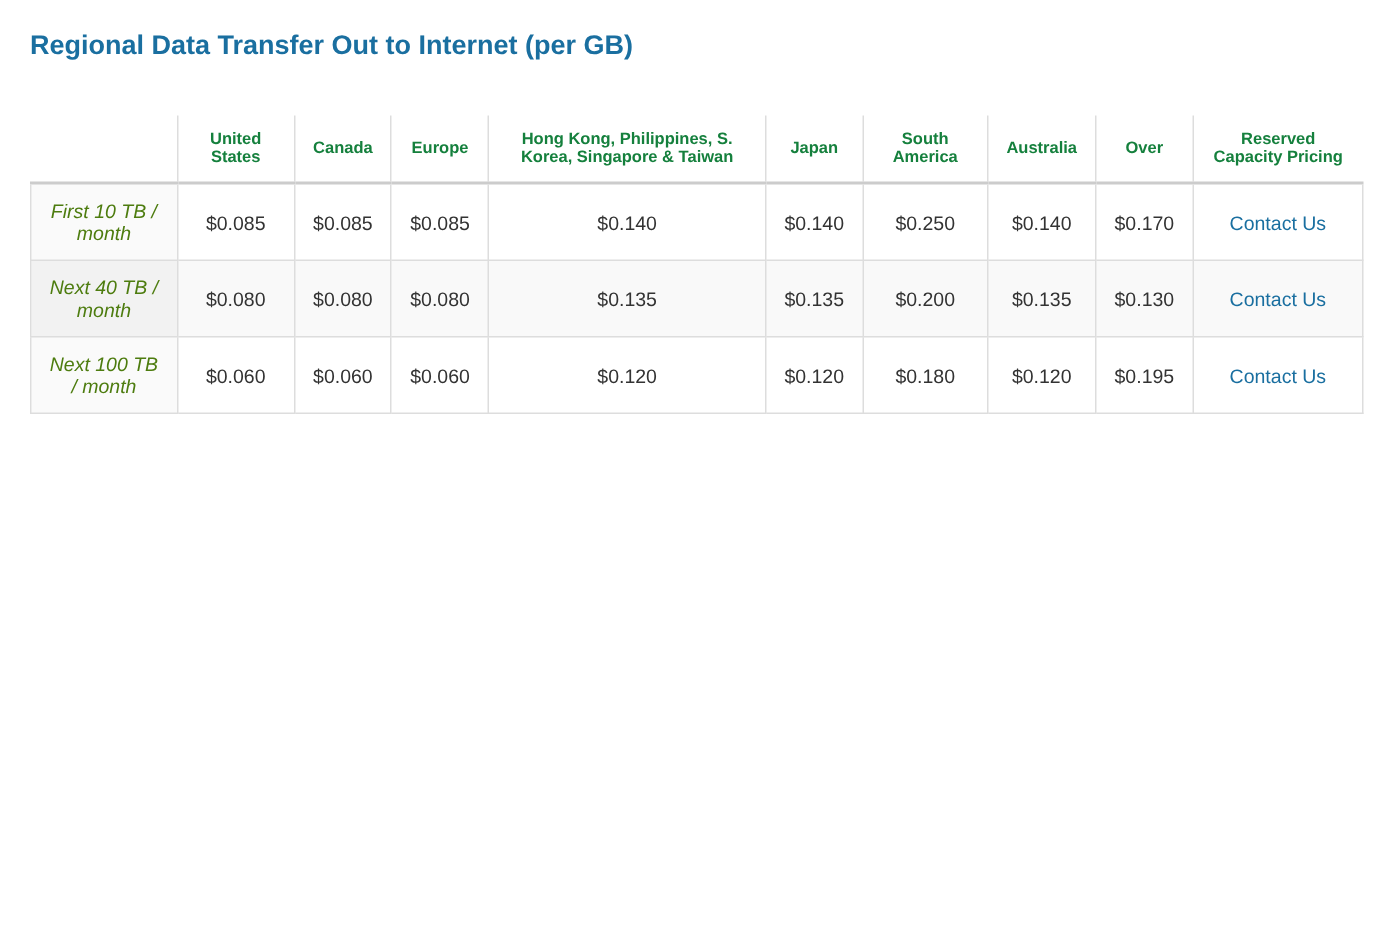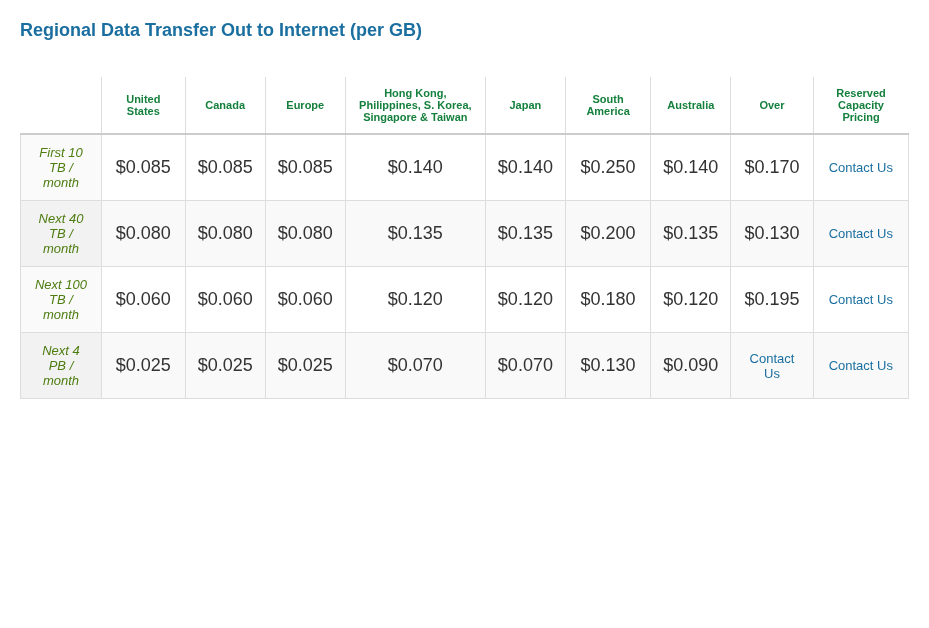--- a/index.html
+++ b/index.html
@@ -36,21 +36,21 @@
       text-align: left;
     }
     td.row-label {
       text-align: center;
       background: #fafafa;
       font-size: 13px;
       color: #4d7c0f;
       font-style: italic;
     }
     td.price {
-      font-size: 18px;
+      font-size: 13px;
       color: #333;
     }
     tr:nth-child(even) td {
       background: #f9f9f9;
     }
     tr:nth-child(even) td.row-label {
       background: #f2f2f2;
     }
     tr:nth-child(odd) td.row-label {
       background: #fafafa;
@@ -121,26 +121,14 @@
         <td class="price">$0.060</td>
         <td class="price">$0.060</td>
         <td class="price">$0.060</td>
         <td class="price">$0.120</td>
         <td class="price">$0.120</td>
         <td class="price">$0.180</td>
         <td class="price">$0.120</td>
         <td class="price">$0.195</td>
         <td class="contact-link" style="color: rgb(26, 111, 160); cursor: pointer;">Contact Us</td>
       </tr>
-      <tr>
-        <td class="row-label">Next 4 PB / month</td>
-        <td class="price">$0.025</td>
-        <td class="price">$0.025</td>
-        <td class="price">$0.025</td>
-        <td class="price">$0.070</td>
-        <td class="price">$0.070</td>
-        <td class="price">$0.130</td>
-        <td class="price">$0.090</td>
-        <td class="contact-link" style="color: rgb(26, 111, 160); cursor: pointer;">Contact Us</td>
-        <td class="contact-link" style="color: rgb(26, 111, 160); cursor: pointer;">Contact Us</td>
-      </tr>
     </tbody>
 </table>
 
 </body></html>

